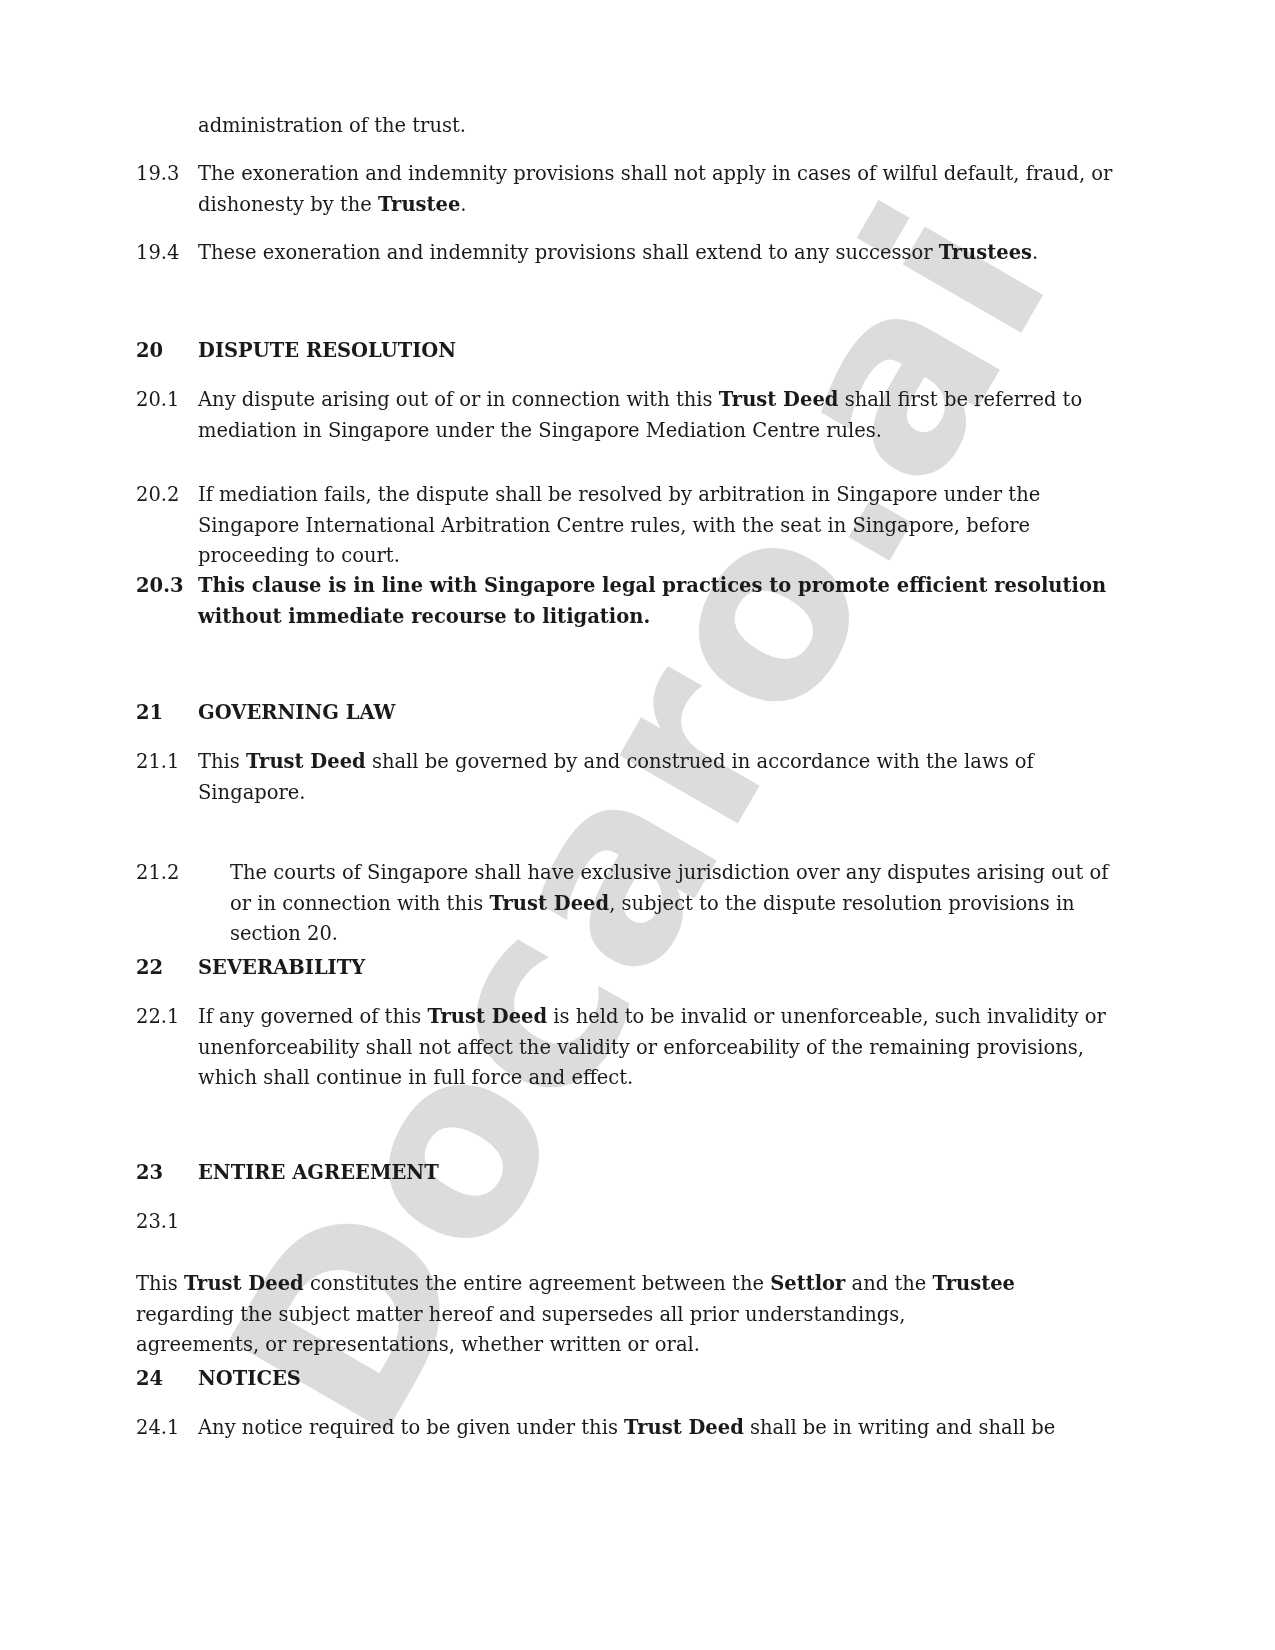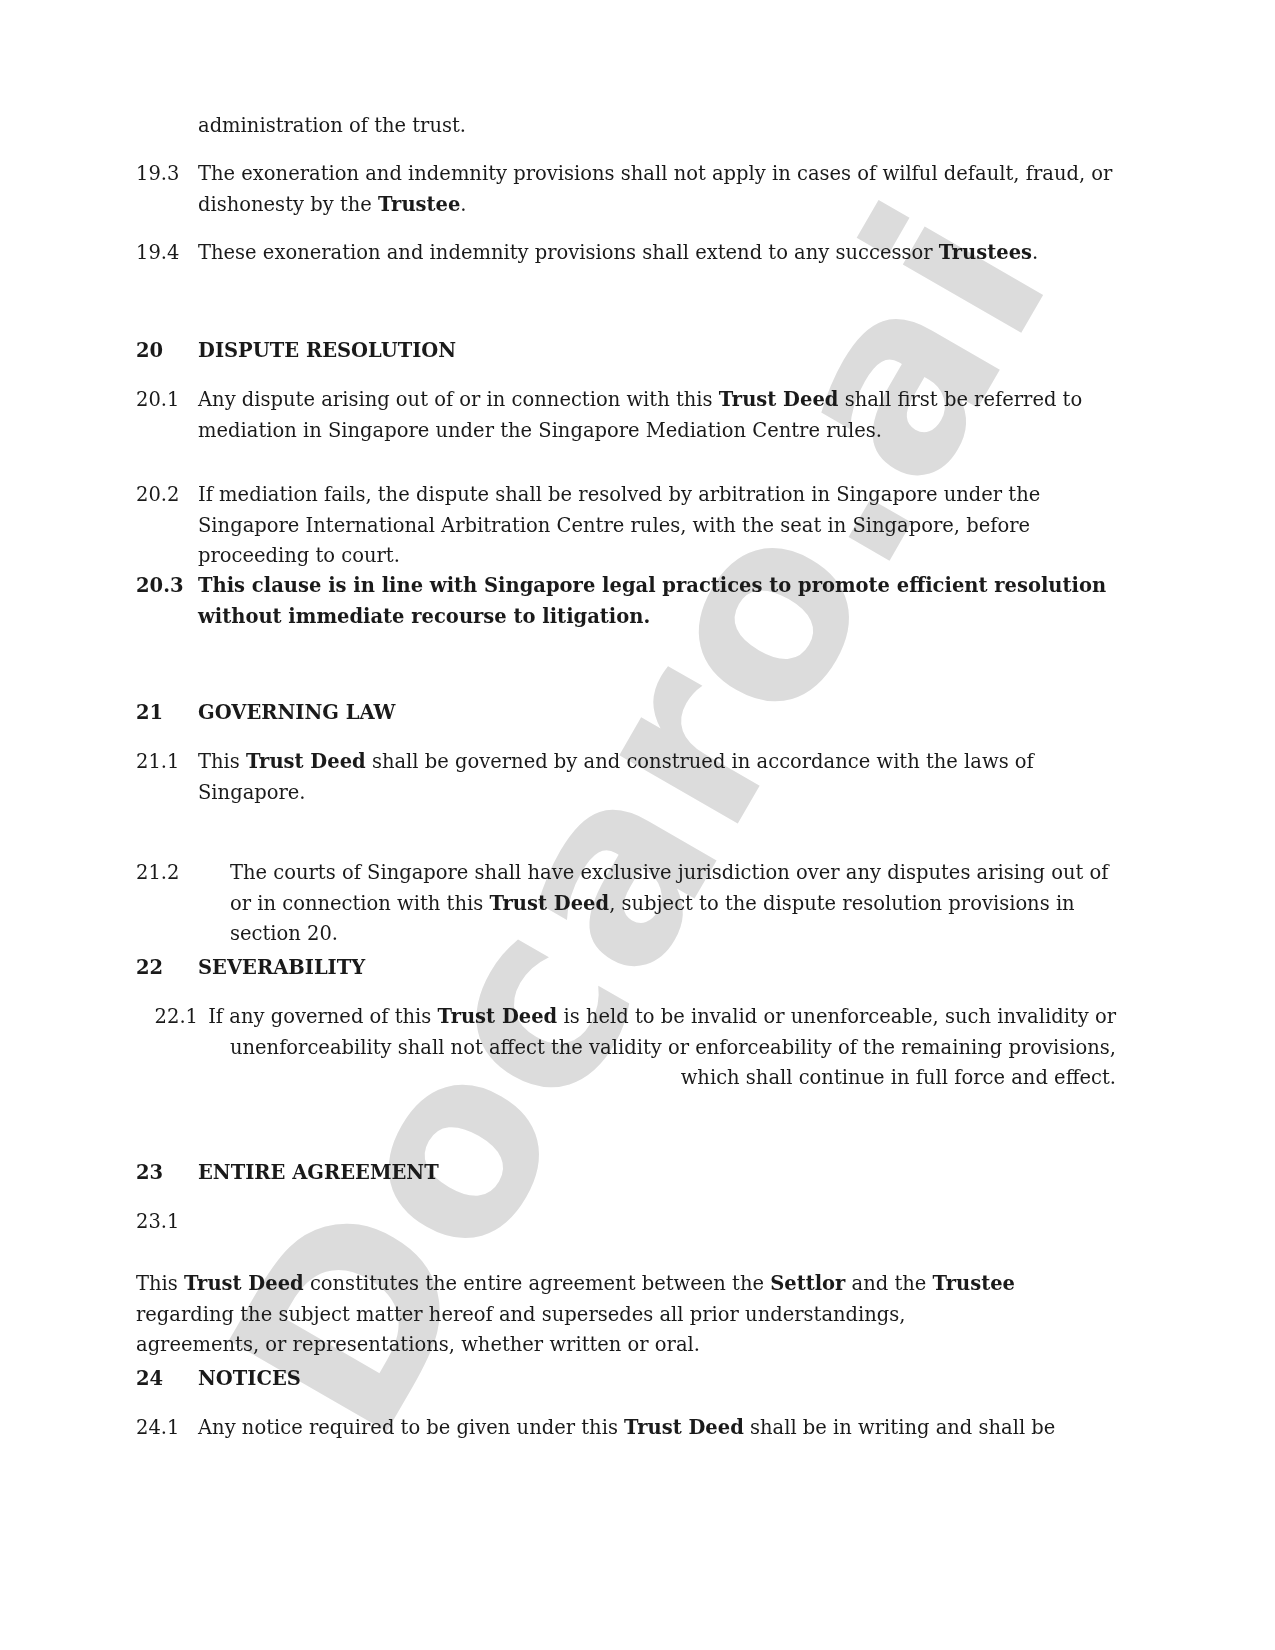--- a/index.html
+++ b/index.html
@@ -127,21 +127,21 @@
     <div class="row" style="top:858px;gap:32px;">
       <span class="num">21.2</span>
       <span class="txt"><span>The courts of Singapore shall have exclusive jurisdiction over any disputes arising out of or in connection with this </span><b>Trust Deed</b><span>, subject to the dispute resolution provisions in section 20.</span></span>
     </div>
 
     <div class="row heading" style="top:953px;">
       <span class="num heading-num">22</span>
       <span class="txt">SEVERABILITY</span>
     </div>
 
-    <div class="row" style="top:1002px;text-align:right;">
+    <div class="row" style="top:1002px;">
       <span class="num">22.1</span>
       <span class="txt"><span>If any governed of this </span><b>Trust Deed</b><span> is held to be invalid or unenforceable, such invalidity or unenforceability shall not affect the validity or enforceability of the remaining provisions, which shall continue in full force and effect.</span></span>
     </div>
 
     <div class="row heading" style="top:1158px;">
       <span class="num heading-num">23</span>
       <span class="txt">ENTIRE AGREEMENT</span>
     </div>
 
     <div class="row" style="top:1207px;flex-direction:column;">

